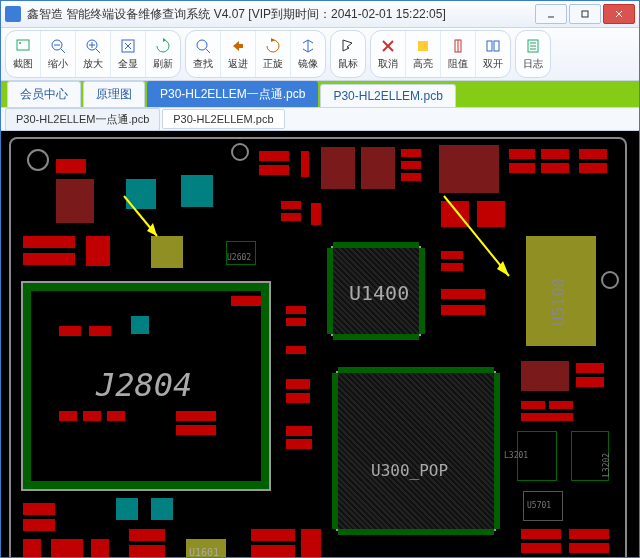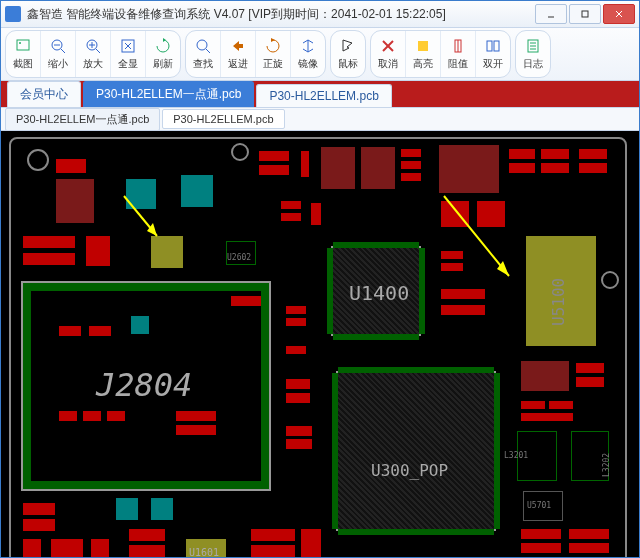--- a/index.html
+++ b/index.html
@@ -11,21 +11,21 @@
 .win-btn{width:30px;height:18px;margin-left:2px;border:1px solid #b0c4de;border-radius:2px;display:flex;align-items:center;justify-content:center;background:#f5f8fc;cursor:pointer}
 .win-btn.close{background:#d9534f;border-color:#c9302c;color:#fff}
 .win-btn svg{width:10px;height:10px}
 .toolbar{height:48px;background:linear-gradient(#fbfcfe,#eef3fa);border-bottom:1px solid #c7d6ea;display:flex;padding:2px 4px}
 .tb-group{display:flex;border:1px solid #cfdced;border-radius:11px;margin-right:4px;background:#fcfdfe}
 .tb-btn{width:34px;display:flex;flex-direction:column;align-items:center;justify-content:center;border-right:1px solid #e3ebf5;cursor:pointer}
 .tb-btn:last-child{border-right:none}
 .tb-btn .ic{width:18px;height:18px;display:flex;align-items:center;justify-content:center}
 .tb-btn .lbl{font-size:10px;color:#333;margin-top:2px}
 .ic svg{width:16px;height:16px}
-.tabbar{height:26px;background:#b91c1c;border-bottom:1px solid #c7d6ea;display:flex;align-items:flex-end;padding-left:6px}
+.tabbar{height:26px;background:#84cc16;border-bottom:1px solid #c7d6ea;display:flex;align-items:flex-end;padding-left:6px}
 .tab{padding:4px 12px;border:1px solid #c7d6ea;border-bottom:none;margin-right:2px;background:#f7fafd;border-radius:3px 3px 0 0;cursor:pointer;font-size:12px;color:#2a5a9e}
 .tab.active{background:#3b7dd8;color:#fff;border-color:#3b7dd8}
 .doctabs{height:22px;background:#f5f8fc;border-bottom:1px solid #c7d6ea;display:flex;align-items:center;padding-left:4px}
 .doctab{padding:3px 10px;border:1px solid #c7d6ea;margin-right:2px;background:#fff;font-size:11px;color:#333;cursor:pointer;border-radius:2px}
 .doctab.active{background:#eef3fa}
 .canvas{flex:1;position:relative;background:#000;overflow:hidden}
 .pcb{position:absolute;inset:0}
 .comp{position:absolute;box-sizing:border-box}
 .pad{background:#c00000}
 .gpad{background:#006000}
@@ -211,20 +211,21 @@
               <line x1="5" y1="11" x2="11" y2="11" stroke="#2a6"></line>
             </svg>
           </div>
           <div class="lbl">日志</div>
         </div>
       </div>
     </div>
 
   <div class="tabbar" id="maintabs">
       <div class="tab">会员中心</div>
+      <div class="tab">原理图</div>
       <div class="tab active">P30-HL2ELLEM一点通.pcb</div>
       <div class="tab">P30-HL2ELLEM.pcb</div>
     </div>
   <div class="doctabs" id="doctabs">
       <div class="doctab active">P30-HL2ELLEM一点通.pcb</div>
       <div class="doctab">P30-HL2ELLEM.pcb</div>
     </div>
 
   <div class="canvas">
     <div class="pcb">

